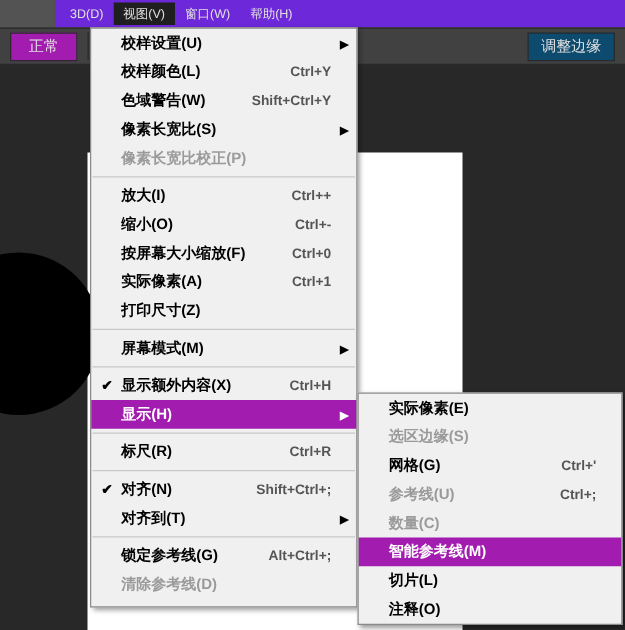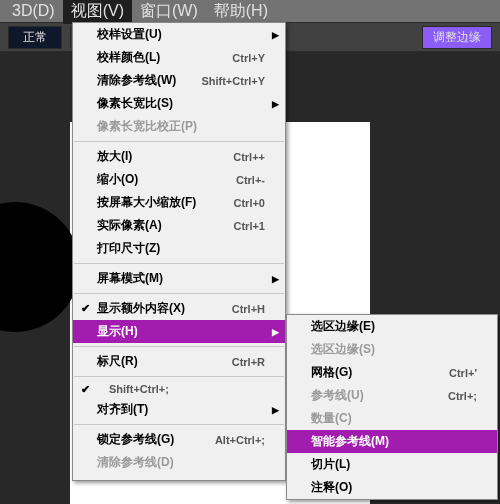--- a/index.html
+++ b/index.html
@@ -1,24 +1,24 @@
 <!DOCTYPE html>
 <html><head>
 <meta charset="utf-8">
 <style>
   * { margin: 0; padding: 0; box-sizing: border-box; font-family: "Microsoft YaHei", sans-serif; }
   body { background: #535353; width: 500px; height: 504px; overflow: hidden; position: relative; }
   
-  .menubar { background: #737373; height: 22px; display: flex; align-items: center; padding: 0 4px; font-size: 16px; color: #e0e0e0; }
+  .menubar { background: #6d28d9; height: 22px; display: flex; align-items: center; padding: 0 4px; font-size: 10px; color: #e0e0e0; margin-left: 44px; }
   .menubar-item { padding: 2px 8px; cursor: default; }
   .menubar-item.active { background: #1f1f1f; }
   
   .toolbar { background: #414141; height: 30px; border-top: 1px solid #2a2a2a; border-bottom: 1px solid #2a2a2a; display: flex; align-items: center; padding: 0 8px; gap: 8px; }
-  .toolbar-box { border: 1px solid #2a2a2a; padding: 2px 14px; font-size: 12px; color: #e0e0e0; background: #0f172a; }
-  .toolbar-btn { border: 1px solid #2a2a2a; padding: 2px 10px; font-size: 12px; color: #e0e0e0; background: #8b5cf6; margin-left: auto; }
+  .toolbar-box { border: 1px solid #2a2a2a; padding: 2px 14px; font-size: 12px; color: #e0e0e0; background: #a21caf; }
+  .toolbar-btn { border: 1px solid #2a2a2a; padding: 2px 10px; font-size: 12px; color: #e0e0e0; background: #0c4a6e; margin-left: auto; }
   .tool-divider { width: 1px; height: 22px; background: #2a2a2a; }
   
   .canvas-area { position: absolute; left: 0; right: 0; top: 52px; bottom: 0; background: #282828; }
   .white-doc { position: absolute; left: 70px; top: 70px; width: 300px; height: 400px; background: #fff; }
   .black-circle { position: absolute; left: -50px; top: 150px; width: 130px; height: 130px; background: #000; border-radius: 50%; }
   
   .menu { position: absolute; background: #f0f0f0; border: 1px solid #8a8a8a; box-shadow: 2px 2px 4px rgba(0,0,0,0.4); font-size: 12px; color: #000; }
   .menu-main { left: 72px; top: 22px; width: 214px; }
   .menu-sub { left: 286px; top: 314px; width: 212px; }
   
@@ -56,21 +56,21 @@
 <div class="menu menu-main" id="menu-main">
     <div class="menu-item">
       <span class="menu-label">校样设置(U)</span>
       <span class="submenu-arrow">▶</span>
     </div>
     <div class="menu-item">
       <span class="menu-label">校样颜色(L)</span>
       <span class="menu-shortcut">Ctrl+Y</span>
     </div>
     <div class="menu-item">
-      <span class="menu-label">清除参考线(W)</span>
+      <span class="menu-label">色域警告(W)</span>
       <span class="menu-shortcut">Shift+Ctrl+Y</span>
     </div>
     <div class="menu-item">
       <span class="menu-label">像素长宽比(S)</span>
       <span class="submenu-arrow">▶</span>
     </div>
     <div class="menu-item disabled">
       <span class="menu-label">像素长宽比校正(P)</span>
     </div>
     <div class="menu-sep"></div>
@@ -109,39 +109,40 @@
       <span class="submenu-arrow">▶</span>
     </div>
     <div class="menu-sep"></div>
     <div class="menu-item">
       <span class="menu-label">标尺(R)</span>
       <span class="menu-shortcut">Ctrl+R</span>
     </div>
     <div class="menu-sep"></div>
     <div class="menu-item">
       <span class="check">✔</span>
+      <span class="menu-label">对齐(N)</span>
       <span class="menu-shortcut">Shift+Ctrl+;</span>
     </div>
     <div class="menu-item">
       <span class="menu-label">对齐到(T)</span>
       <span class="submenu-arrow">▶</span>
     </div>
     <div class="menu-sep"></div>
     <div class="menu-item">
       <span class="menu-label">锁定参考线(G)</span>
       <span class="menu-shortcut">Alt+Ctrl+;</span>
     </div>
     <div class="menu-item disabled">
       <span class="menu-label">清除参考线(D)</span>
     </div>
     <div class="menu-item"></div>
   </div>
 <div class="menu menu-sub" id="menu-sub">
     <div class="menu-item">
-      <span class="menu-label">选区边缘(E)</span>
+      <span class="menu-label">实际像素(E)</span>
     </div>
     <div class="menu-item disabled">
       <span class="menu-label">选区边缘(S)</span>
     </div>
     <div class="menu-item">
       <span class="menu-label">网格(G)</span>
       <span class="menu-shortcut">Ctrl+'</span>
     </div>
     <div class="menu-item disabled">
       <span class="menu-label">参考线(U)</span>

